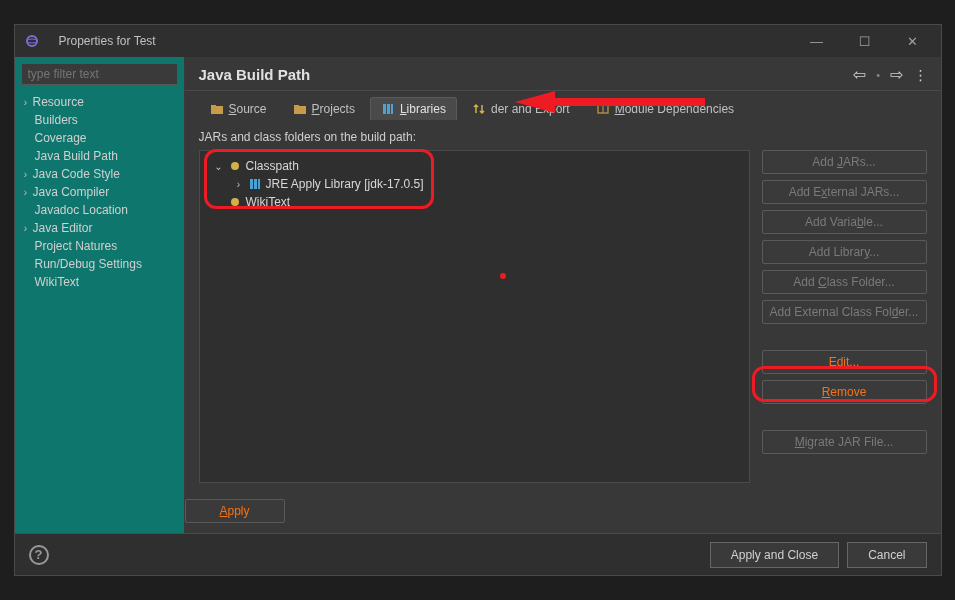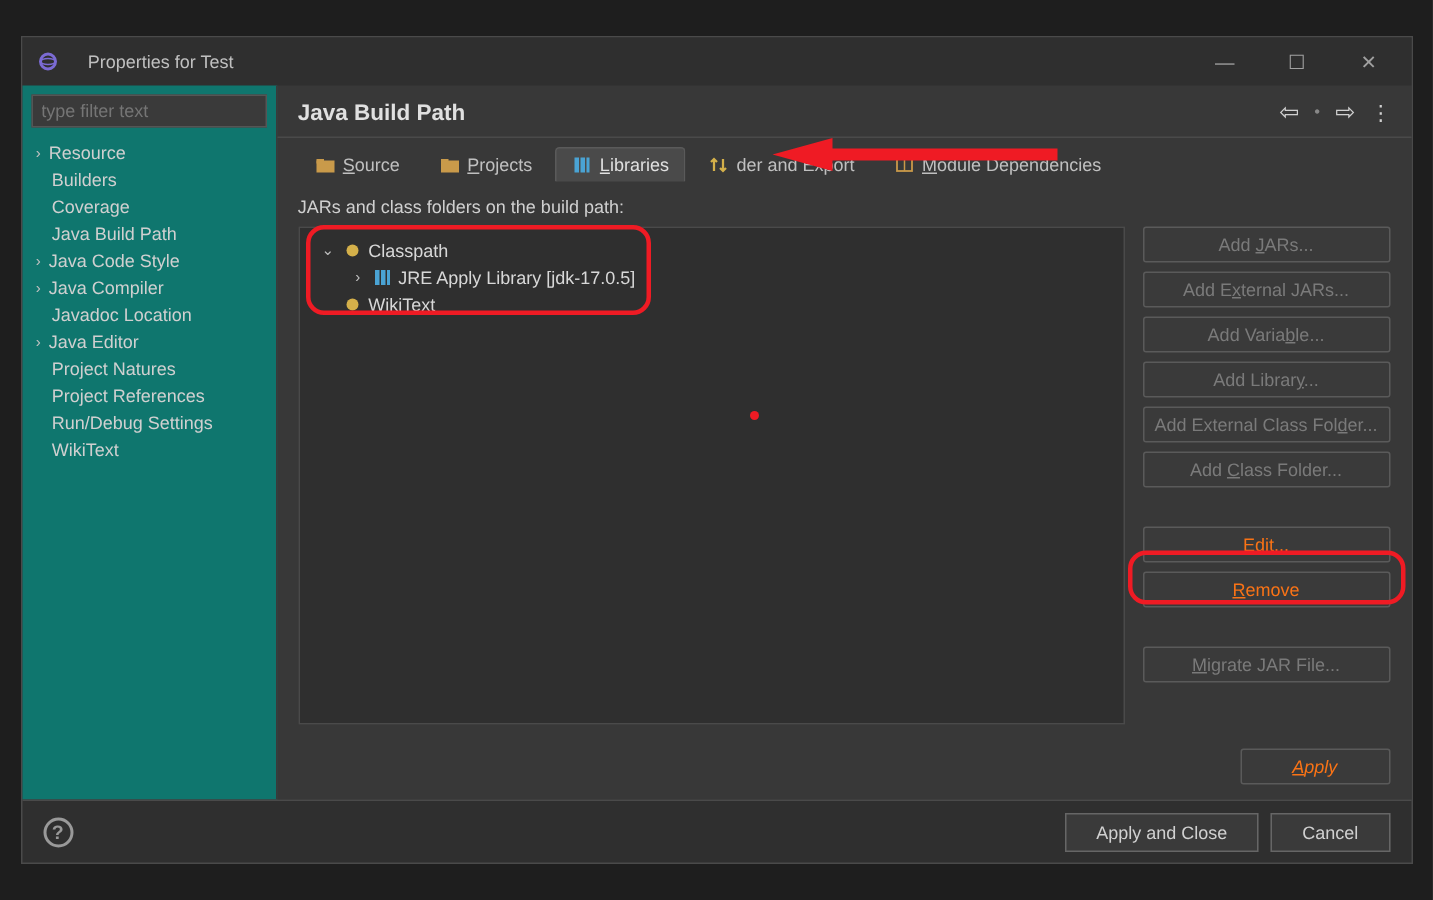--- a/index.html
+++ b/index.html
@@ -42,21 +42,21 @@
     .list-row.lv2 { padding-left: 34px; }
     .exp { width: 10px; font-size: 10px; color: #c0c0c0; text-align: center; }
     .li-icon { width: 14px; height: 12px; display: inline-block; }
 
     .btn-col { width: 165px; display: flex; flex-direction: column; gap: 6px; }
     .btn { height: 24px; background: #3a3a3a; border: 1px solid #5a5a5a; color: #f97316; font-size: 12px; display: flex; align-items: center; justify-content: center; cursor: pointer; border-radius: 2px; }
     .btn.disabled { color: #7a7a7a; }
     .btn .u { text-decoration: underline; }
     .spacer { height: 14px; }
 
-    .apply-row { display: flex; justify-content: flex-end; padding: 6px 14px 10px 0; font-style: italic; }
+    .apply-row { display: flex; padding: 6px 14px 10px 0; }
 
     .footer { height: 42px; border-top: 1px solid #4a4a4a; display: flex; align-items: center; justify-content: space-between; padding: 0 14px; }
     .help-icon { width: 20px; height: 20px; border: 2px solid #999; border-radius: 50%; color: #999; display: flex; align-items: center; justify-content: center; font-size: 13px; font-weight: 600; }
     .footer-btns { display: flex; gap: 8px; }
     .footer-btn { height: 26px; padding: 0 20px; background: #3a3a3a; border: 1px solid #666; color: #d0d0d0; font-size: 12px; display: flex; align-items: center; justify-content: center; cursor: pointer; border-radius: 0; }
 
     
     .anno { position: absolute; border: 3px solid #ef1b24; border-radius: 12px; pointer-events: none; }
     .arrow-ann { position: absolute; pointer-events: none; }
     .red-dot { position: absolute; width: 6px; height: 6px; background: #ef1b24; border-radius: 50%; }
@@ -114,23 +114,20 @@
             <span>Javadoc Location</span>
           </div>
         <div class="tree-row">
             <span class="chev">›</span>
             <span>Java Editor</span>
           </div>
         <div class="tree-row lv1">
             <span>Project Natures</span>
           </div>
         <div class="tree-row lv1">
-            <span>Project References</span>
-          </div>
-        <div class="tree-row lv1">
             <span>Run/Debug Settings</span>
           </div>
         <div class="tree-row lv1">
             <span>WikiText</span>
           </div>
       </div>
     </div>
 
     <div class="main">
       <div class="header">
@@ -225,24 +222,24 @@
           <div class="btn disabled">
               <span>Add E<span class="u">x</span>ternal JARs...</span>
             </div>
           <div class="btn disabled">
               <span>Add Varia<span class="u">b</span>le...</span>
             </div>
           <div class="btn disabled">
               <span>Add Librar<span class="u">y</span>...</span>
             </div>
           <div class="btn disabled">
+              <span>Add <span class="u">C</span>lass Folder...</span>
+            </div>
+          <div class="btn disabled">
               <span>Add External Class Fol<span class="u">d</span>er...</span>
-            </div>
-          <div class="btn disabled">
-              <span>Add <span class="u">C</span>lass Folder...</span>
             </div>
           <div class="spacer"></div>
           <div class="btn">
               <span><span class="u">E</span>dit...</span>
             </div>
           <div class="btn">
               <span><span class="u">R</span>emove</span>
             </div>
           <div class="spacer"></div>
           <div class="btn disabled">

